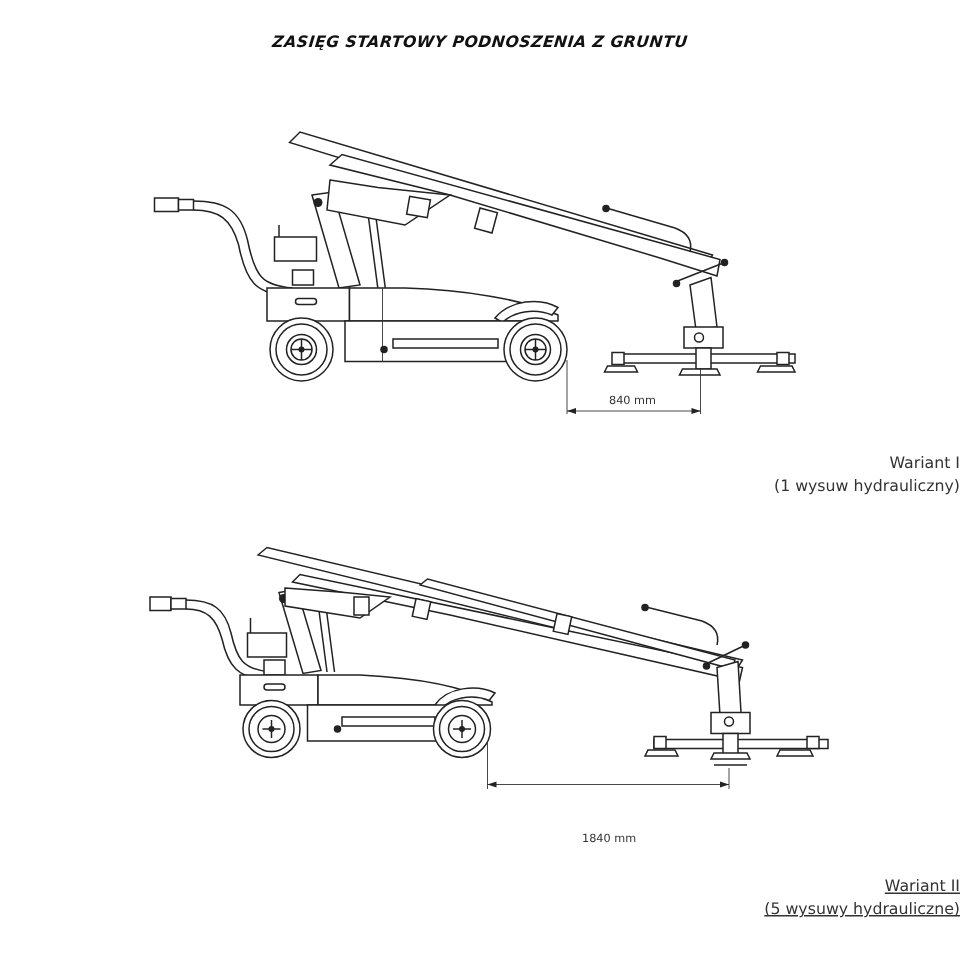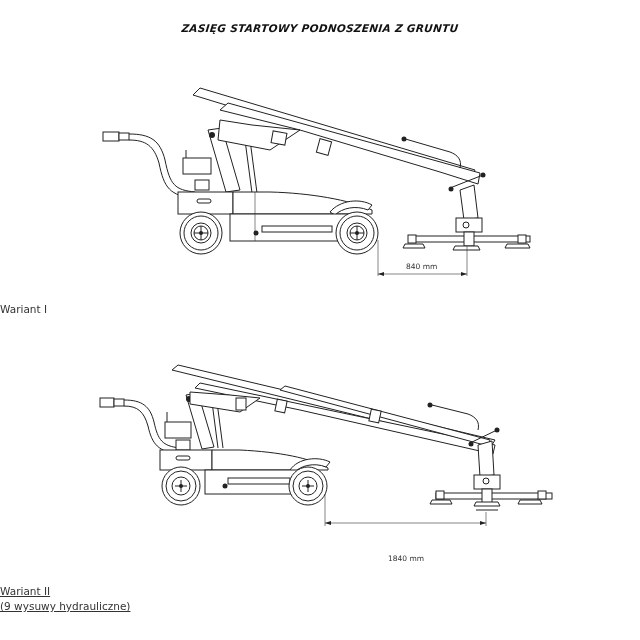--- a/index.html
+++ b/index.html
@@ -1,18 +1,18 @@
 <!DOCTYPE html>
 <html><head>
 <meta charset="utf-8">
 <style>
   html, body { margin:0; padding:0; background:#ffffff; }
   body { width:640px; height:640px; position:relative; overflow:hidden; font-family:"Liberation Sans", sans-serif; }
   .title { position:absolute; left:0; width:640px; top:22px; text-align:center; font-family:"DejaVu Sans", sans-serif; font-weight:bold; font-style:italic; font-size:10.5px; letter-spacing:0.3px; color:#111; transform:skewX(-6deg); }
-  .caption { position:absolute; left:0; width:640px; text-align:left; font-family:"DejaVu Sans", sans-serif; font-size:10.5px; color:#333; line-height:15px; }
+  .caption { position:absolute; left:0; width:640px; text-align:right; font-family:"DejaVu Sans", sans-serif; font-size:10.5px; color:#333; line-height:15px; }
   .dimlabel { position:absolute; font-family:"DejaVu Sans", sans-serif; font-size:7.5px; color:#333; }
   svg { position:absolute; left:0; top:0; }
   .ln { stroke:#222; stroke-width:1; fill:none; }
   .thin { stroke:#333; stroke-width:0.6; fill:none; }
   .fillw { fill:#fff; stroke:#222; stroke-width:1; }
   .dark { fill:#222; }
 </style>
 </head>
 <body>
 
@@ -164,18 +164,19 @@
     <path class="dark" d="M325 523 L331 521 L331 525 Z"></path>
     <path class="dark" d="M486 523 L480 521 L480 525 Z"></path>
   </g>
 </svg>
 
 <div class="dimlabel" style="left:406px; top:262px;">840 mm</div>
 <div class="dimlabel" style="left:388px; top:511px;margin-top:43px;">1840 mm</div>
 
 <div class="caption" style="top:302px;">
   <div>Wariant I</div>
+  <div>(1 wysuw hydrauliczny)</div>
 </div>
 
 <div class="caption" style="top:584px;text-decoration:underline;">
   <div>Wariant II</div>
-  <div>(9 wysuwy hydrauliczne)</div>
+  <div>(5 wysuwy hydrauliczne)</div>
 </div>
 
 </body></html>

